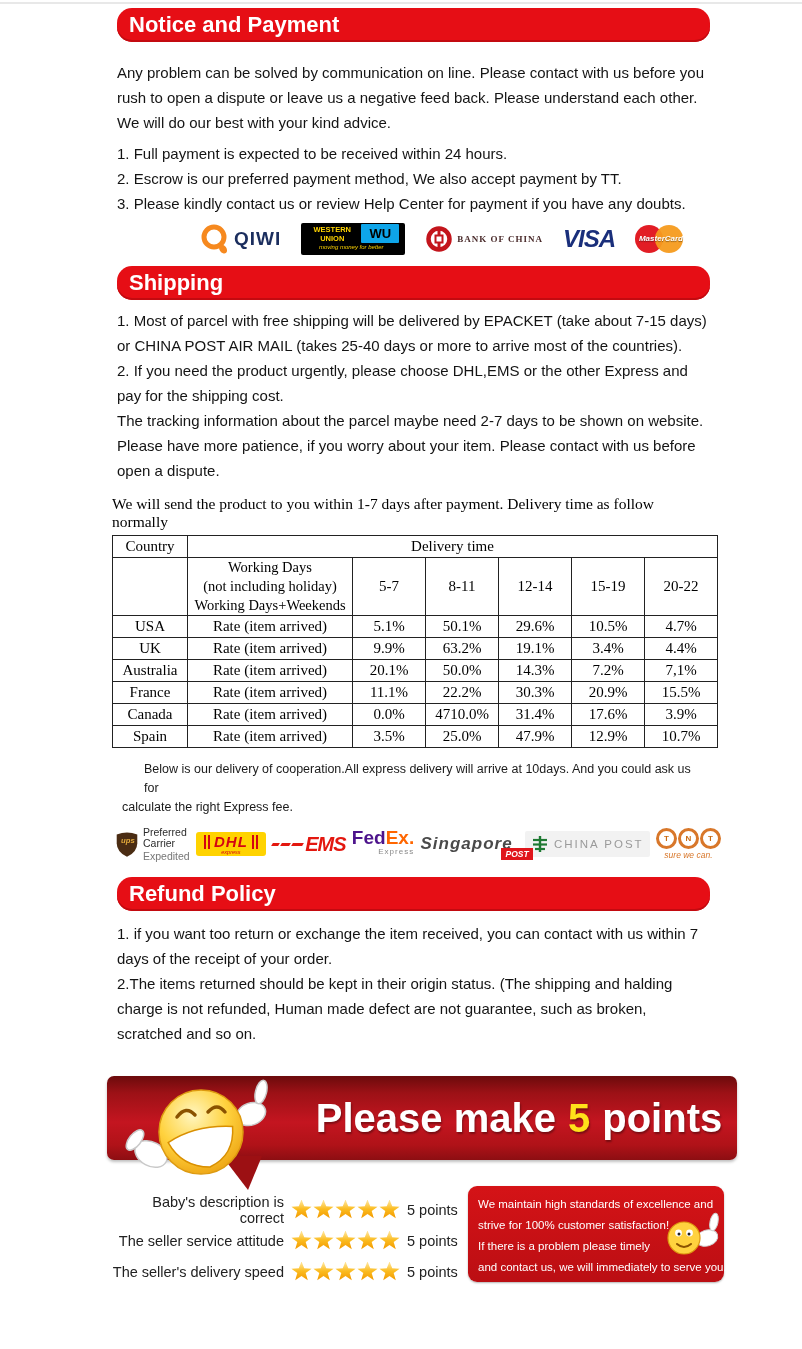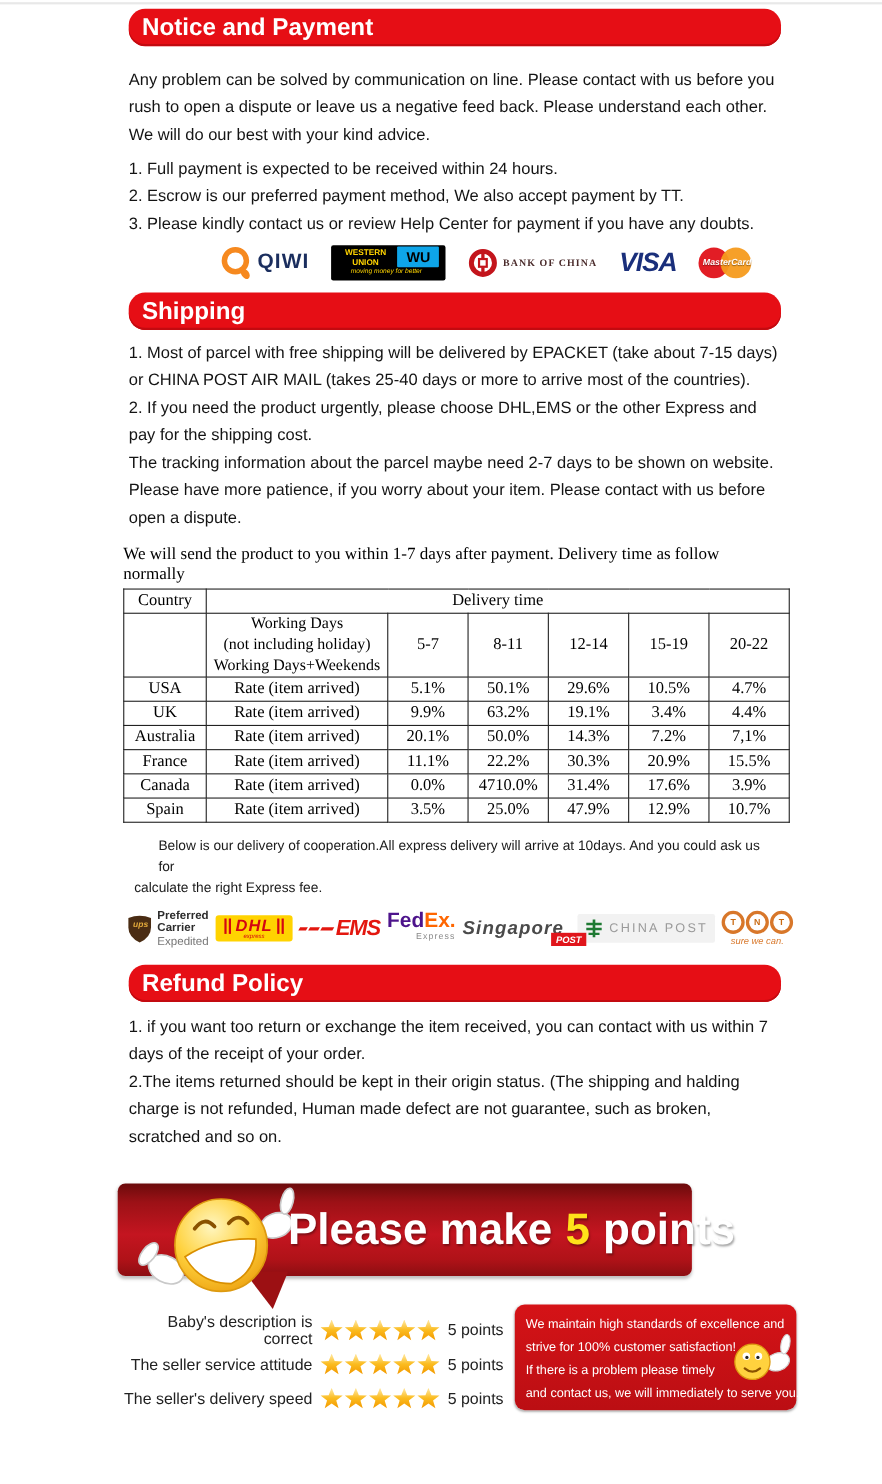--- a/index.html
+++ b/index.html
@@ -44,21 +44,21 @@
   td.col-val{width:68px;}
   .wd-cell{font-size:14.5px;line-height:19px;padding:4px 2px;}
 
   .express-note{margin:12px 0 0 122px;width:580px;font-size:12.5px;font-weight:normal;line-height:19px;color:#1a1a1a;}
   .express-note .ind{padding-left:22px;}
 
   
   .carrier-row{margin:6px 0 0 115px;width:606px;height:42px;display:flex;align-items:center;
                justify-content:space-between;}
   .carrier{display:flex;align-items:center;gap:4px;}
-  .ups-txt{font-size:10.5px;font-weight:bold;color:#2c2c2c;line-height:11px;}
+  .ups-txt{font-size:10.5px;font-weight:normal;color:#2c2c2c;line-height:11px;}
   .ups-exp{font-size:10.5px;color:#777;margin-top:1px;}
   .dhl-box{background:#ffd300;border-radius:3px;padding:3px 8px 1px;text-align:center;}
   .dhl-mark{color:#d40511;font-weight:900;font-style:italic;font-size:15px;letter-spacing:1px;
             border-left:6px double #d40511;border-right:6px double #d40511;padding:0 4px;line-height:14px;}
   .dhl-sub{color:#d40511;font-size:5.5px;font-style:italic;line-height:6px;}
   .ems{display:flex;align-items:center;}
   .ems-stripes{display:flex;gap:2px;margin-right:2px;}
   .ems-stripes i{display:block;width:7px;height:3px;background:#e3170f;transform:skewX(-30deg);}
   .ems-stripes i:nth-child(2){width:9px}.ems-stripes i:nth-child(3){width:11px}
   .ems-mark{color:#e3170f;font-weight:900;font-style:italic;font-size:20px;letter-spacing:-1px;}
@@ -73,21 +73,21 @@
              font-weight:bold;font-size:8.5px;font-style:italic;padding:1px 4px;}
   .cp{background:#f2f2f2;border-radius:2px;display:flex;align-items:center;gap:5px;padding:4px 6px;}
   .cp-label{color:#9a9a9a;font-size:11.5px;letter-spacing:2px;}
   .tnt{text-align:center;}
   .tnt-circles{display:flex;gap:1px;justify-content:center;}
   .tnt-c{width:15px;height:15px;border-radius:50%;border:3px solid #d8772a;background:#fff;
          color:#c96a12;font-weight:900;font-size:8px;display:grid;place-items:center;}
   .tnt-tag{color:#d8772a;font-size:8.5px;font-style:italic;margin-top:1px;}
 
   
-  .banner{position:relative;margin:30px 0 0 107px;width:522px;height:84px;border-radius:7px;
+  .banner{position:relative;margin:30px 0 0 107px;width:630px;height:84px;border-radius:7px;
           background:linear-gradient(180deg,#6b0b0c 0%,#9c1116 20%,#c41520 55%,#b01218 82%,#8c0e12 100%);
           box-shadow:0 2px 3px rgba(0,0,0,.25);}
   .banner-tail{position:absolute;left:115px;top:80px;width:0;height:0;
                border-left:26px solid transparent;border-right:14px solid transparent;
                border-top:34px solid #9c1013;}
   .banner-emoji{position:absolute;left:6px;top:0px;overflow:visible;}
   .banner-text{position:absolute;left:210px;right:16px;top:0;height:84px;display:flex;
                align-items:center;justify-content:center;gap:12px;
                font-size:40px;font-weight:bold;color:#fff;text-shadow:1px 2px 2px rgba(0,0,0,.35);
                white-space:nowrap;}

